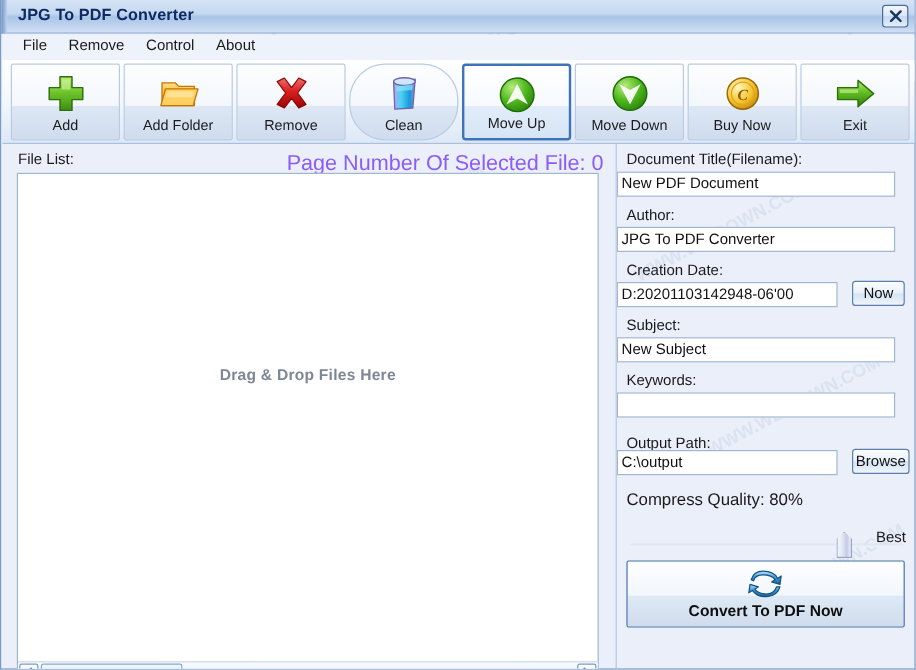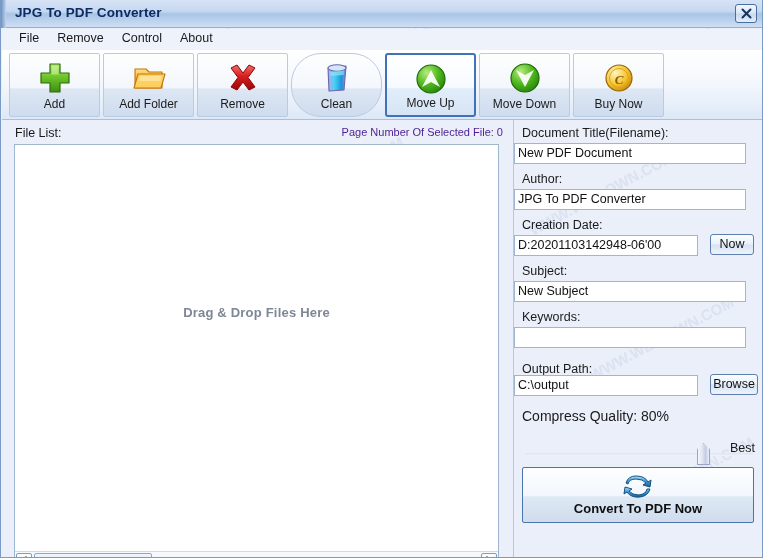--- a/index.html
+++ b/index.html
@@ -109,21 +109,21 @@
   }
 
   
   #left-pane { position: absolute; left: 0; top: 120px; width: 512px; height: 438px; }
   #file-list-label {
     position: absolute; left: 14px; top: 6px;
     font-size: 12.5px; color: #1a1a1a;
   }
   #page-number-label {
     position: absolute; right: 10px; top: 6px;
-    font-size: 11px; color: #4c1d95; white-space: nowrap;
+    font-size: 18px; color: #8b5cf6; white-space: nowrap;
   }
   #file-list-box {
     position: absolute;
     left: 13px; top: 24px;
     width: 485px; height: 425px;
     background: #ffffff;
     border: 1px solid #9fb6d0;
   }
   #drop-hint {
     position: absolute;
@@ -412,20 +412,36 @@
           </radialGradient>
             </defs>
           <ellipse cx="15" cy="15" rx="13" ry="13" fill="url(#gCoin)" stroke="#9c6606" stroke-width="1.2"></ellipse>
           <ellipse cx="15" cy="15" rx="9.5" ry="9.5" fill="none" stroke="#e0a515" stroke-width="1"></ellipse>
           <text x="15" y="20.5" font-size="13" font-family="'Liberation Serif',serif" font-style="italic" font-weight="bold" fill="#8f5c04" text-anchor="middle">C</text>
         </svg>
       </div>
       <div class="tool-label">Buy Now</div>
     </div>
 
+    <div class="tool-button" style="left:665px;">
+      <div class="tool-icon">
+        <svg width="36" height="28" viewBox="0 0 36 28">
+          <defs>
+              <linearGradient id="gArr" x1="0" y1="0" x2="0" y2="1">
+            <stop offset="0" stop-color="#b8ea74"></stop>
+                <stop offset="0.45" stop-color="#63bf22"></stop>
+                <stop offset="1" stop-color="#2f7c0a"></stop>
+          </linearGradient>
+            </defs>
+          <path d="M3 9 h17 v-6 l13 11 l-13 11 v-6 h-17 z" fill="url(#gArr)" stroke="#2c7109" stroke-width="1.2" stroke-linejoin="round"></path>
+          <path d="M5 10.5 h15 v3 h-15 z" fill="#d7f5ab" opacity="0.55"></path>
+        </svg>
+      </div>
+      <div class="tool-label">Exit</div>
+    </div>
   </div>
 
   <div id="left-pane">
 
     <div id="file-list-label">File List:</div>
     <div id="page-number-label">Page Number Of Selected File: 0</div>
 
     <div id="file-list-box">
       <div id="drop-hint">Drag &amp; Drop Files Here</div>
 

